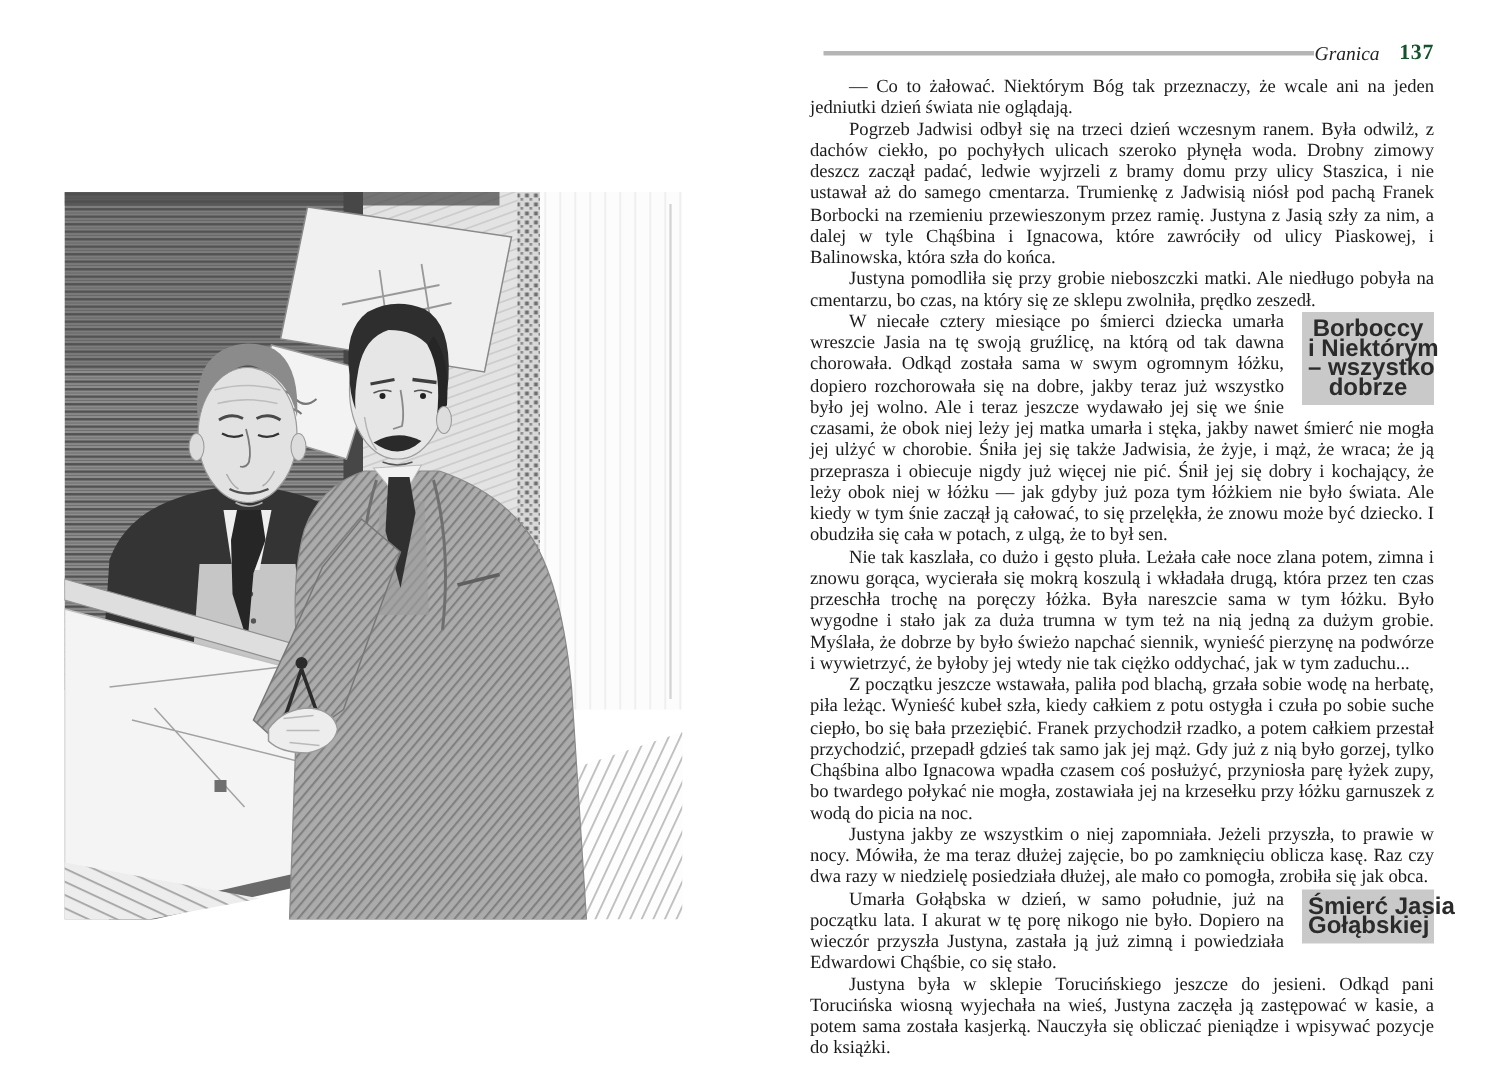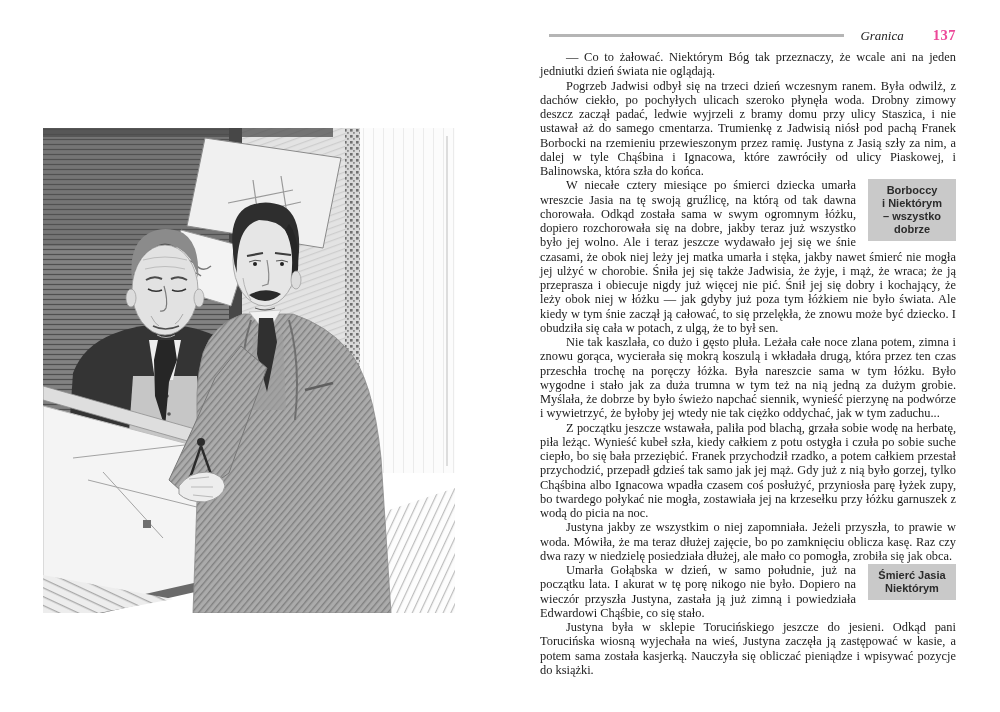--- a/index.html
+++ b/index.html
@@ -7,32 +7,32 @@
   body{width:1000px;height:712px;position:relative;overflow:hidden;
        font-family:"Liberation Serif","DejaVu Serif",serif;}
   .spread{position:absolute;inset:0;background:#ffffff;}
   .page{position:absolute;top:0;height:712px;background:#ffffff;}
   .page-left{left:0;width:500px;}
   .page-right{left:540px;width:416px;}
   .illustration{position:absolute;left:43px;top:128px;width:412px;height:485px;margin:0;}
   .illustration svg{display:block;}
 
   
-  .running-head{position:absolute;top:27px;left:0;width:416px;display:flex;align-items:center;gap:16px;}
+  .running-head{position:absolute;top:27px;left:0;width:416px;display:flex;align-items:center;}
   .rule{width:327px;height:3px;background:#b5b5b5;margin-left:9px;}
   .title{margin-left:auto;font-style:italic;font-size:13px;color:#222;}
-  .pagenum{margin-left:13px;font-weight:bold;font-size:14.5px;color:#ec4899;letter-spacing:.5px;}
+  .pagenum{margin-left:13px;font-weight:bold;font-size:14.5px;color:#14532d;letter-spacing:.5px;}
 
   
   .body-text{position:absolute;top:50px;left:0;width:416px;color:#1b1b1b;
              font-size:12.4px;line-height:14.25px;text-align:justify;}
   .para{margin:0;text-indent:26px;}
   .margin-note{float:right;width:80px;background:#c9c9c9;color:#2b2b2b;
                font-family:"Liberation Sans","DejaVu Sans",sans-serif;
-               font-weight:bold;font-size:11px;line-height:13px;text-align:center;
+               font-weight:bold;font-size:16px;line-height:13px;text-align:center;
                padding:5px 4px;margin:1px 0 6px 12px;}
   .note-line{white-space:nowrap;}
 </style>
 </head>
 <body>
 
 <div class="spread">
 
   <section class="page page-left">
     <figure class="illustration" aria-label="Pencil drawing: an older balding man in a dark suit and a younger mustached man in a tweed jacket stand at a tilted drafting table with a compass; technical drawings are pinned to a hatched wall and a bright doorway opens at right.">
@@ -161,39 +161,40 @@
 
     <header class="running-head">
       <span class="rule"></span>
       <span class="title">Granica</span>
       <span class="pagenum">137</span>
     </header>
 
     <div class="body-text">
       <p class="para">— Co to żałować. Niektórym Bóg tak przeznaczy, że wcale ani na jeden jedniutki dzień świata nie oglądają.</p>
       <p class="para">Pogrzeb Jadwisi odbył się na trzeci dzień wczesnym ranem. Była odwilż, z dachów ciekło, po pochyłych ulicach szeroko płynęła woda. Drobny zimowy deszcz zaczął padać, ledwie wyjrzeli z bramy domu przy ulicy Staszica, i nie ustawał aż do samego cmentarza. Trumienkę z Jadwisią niósł pod pachą Franek Borbocki na rzemieniu przewieszonym przez ramię. Justyna z Jasią szły za nim, a dalej w tyle Chąśbina i Ignacowa, które zawróciły od ulicy Piaskowej, i Balinowska, która szła do końca.</p>
+      <p class="para">Justyna pomodliła się przy grobie nieboszczki matki. Ale niedługo pobyła na cmentarzu, bo czas, na który się ze sklepu zwolniła, prędko zeszedł.</p>
 
       <div>
         <aside class="margin-note">
           <div class="note-line">Borboccy</div>
           <div class="note-line">i Niektórym</div>
           <div class="note-line">– wszystko</div>
           <div class="note-line">dobrze</div>
         </aside>
         <p class="para">W niecałe cztery miesiące po śmierci dziecka umarła wreszcie Jasia na tę swoją gruźlicę, na którą od tak dawna chorowała. Odkąd została sama w swym ogromnym łóżku, dopiero rozchorowała się na dobre, jakby teraz już wszystko było jej wolno. Ale i teraz jeszcze wydawało jej się we śnie czasami, że obok niej leży jej matka umarła i stęka, jakby nawet śmierć nie mogła jej ulżyć w chorobie. Śniła jej się także Jadwisia, że żyje, i mąż, że wraca; że ją przeprasza i obiecuje nigdy już więcej nie pić. Śnił jej się dobry i kochający, że leży obok niej w łóżku — jak gdyby już poza tym łóżkiem nie było świata. Ale kiedy w tym śnie zaczął ją całować, to się przelękła, że znowu może być dziecko. I obudziła się cała w potach, z ulgą, że to był sen.</p>
       </div>
 
       <p class="para">Nie tak kaszlała, co dużo i gęsto pluła. Leżała całe noce zlana potem, zimna i znowu gorąca, wycierała się mokrą koszulą i wkładała drugą, która przez ten czas przeschła trochę na poręczy łóżka. Była nareszcie sama w tym łóżku. Było wygodne i stało jak za duża trumna w tym też na nią jedną za dużym grobie. Myślała, że dobrze by było świeżo napchać siennik, wynieść pierzynę na podwórze i wywietrzyć, że byłoby jej wtedy nie tak ciężko oddychać, jak w tym zaduchu...</p>
       <p class="para">Z początku jeszcze wstawała, paliła pod blachą, grzała sobie wodę na herbatę, piła leżąc. Wynieść kubeł szła, kiedy całkiem z potu ostygła i czuła po sobie suche ciepło, bo się bała przeziębić. Franek przychodził rzadko, a potem całkiem przestał przychodzić, przepadł gdzieś tak samo jak jej mąż. Gdy już z nią było gorzej, tylko Chąśbina albo Ignacowa wpadła czasem coś posłużyć, przyniosła parę łyżek zupy, bo twardego połykać nie mogła, zostawiała jej na krzesełku przy łóżku garnuszek z wodą do picia na noc.</p>
-      <p class="para">Justyna jakby ze wszystkim o niej zapomniała. Jeżeli przyszła, to prawie w woda. Mówiła, że ma teraz dłużej zajęcie, bo po zamknięciu oblicza kasę. Raz czy dwa razy w niedzielę posiedziała dłużej, ale mało co pomogła, zrobiła się jak obca.</p>
+      <p class="para">Justyna jakby ze wszystkim o niej zapomniała. Jeżeli przyszła, to prawie w nocy. Mówiła, że ma teraz dłużej zajęcie, bo po zamknięciu oblicza kasę. Raz czy dwa razy w niedzielę posiedziała dłużej, ale mało co pomogła, zrobiła się jak obca.</p>
 
       <div>
         <aside class="margin-note">
           <div class="note-line">Śmierć Jasia</div>
-          <div class="note-line">Niektórym</div>
+          <div class="note-line">Gołąbskiej</div>
         </aside>
         <p class="para">Umarła Gołąbska w dzień, w samo południe, już na początku lata. I akurat w tę porę nikogo nie było. Dopiero na wieczór przyszła Justyna, zastała ją już zimną i powiedziała Edwardowi Chąśbie, co się stało.</p>
       </div>
 
       <p class="para">Justyna była w sklepie Torucińskiego jeszcze do jesieni. Odkąd pani Torucińska wiosną wyjechała na wieś, Justyna zaczęła ją zastępować w kasie, a potem sama została kasjerką. Nauczyła się obliczać pieniądze i wpisywać pozycje do książki.</p>
     </div>
   </section>
 </div>
 
 </body></html>

